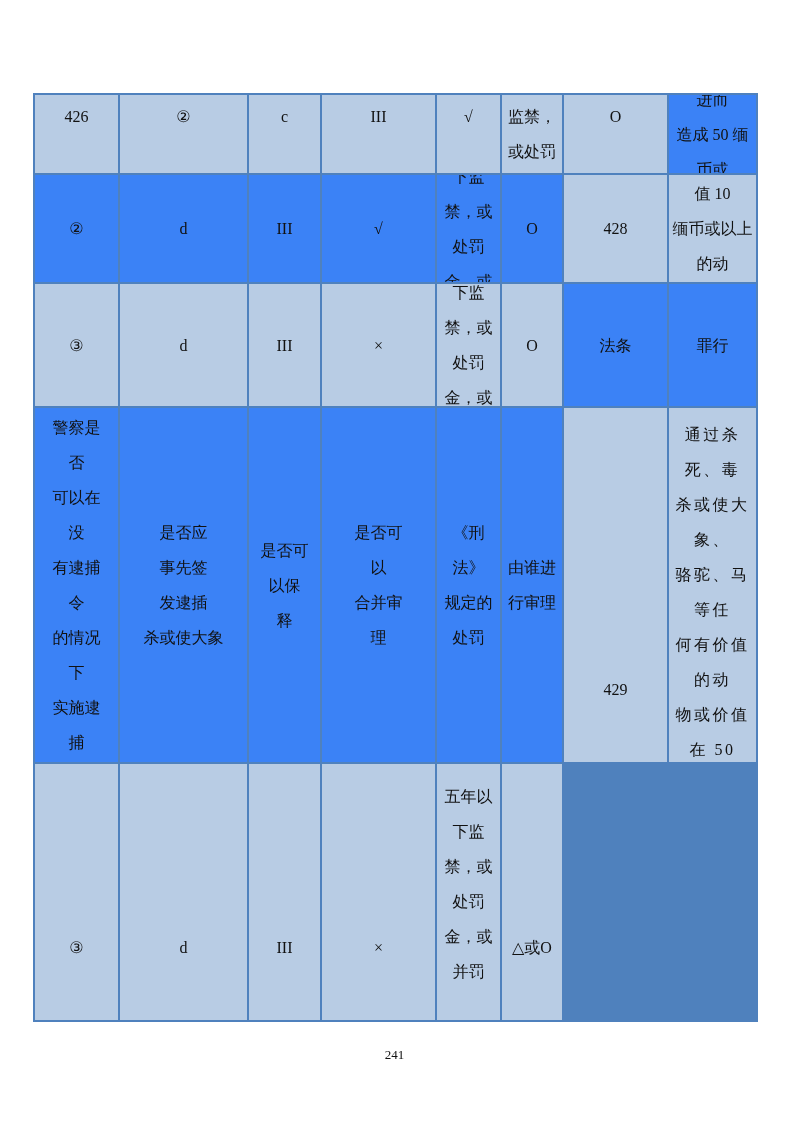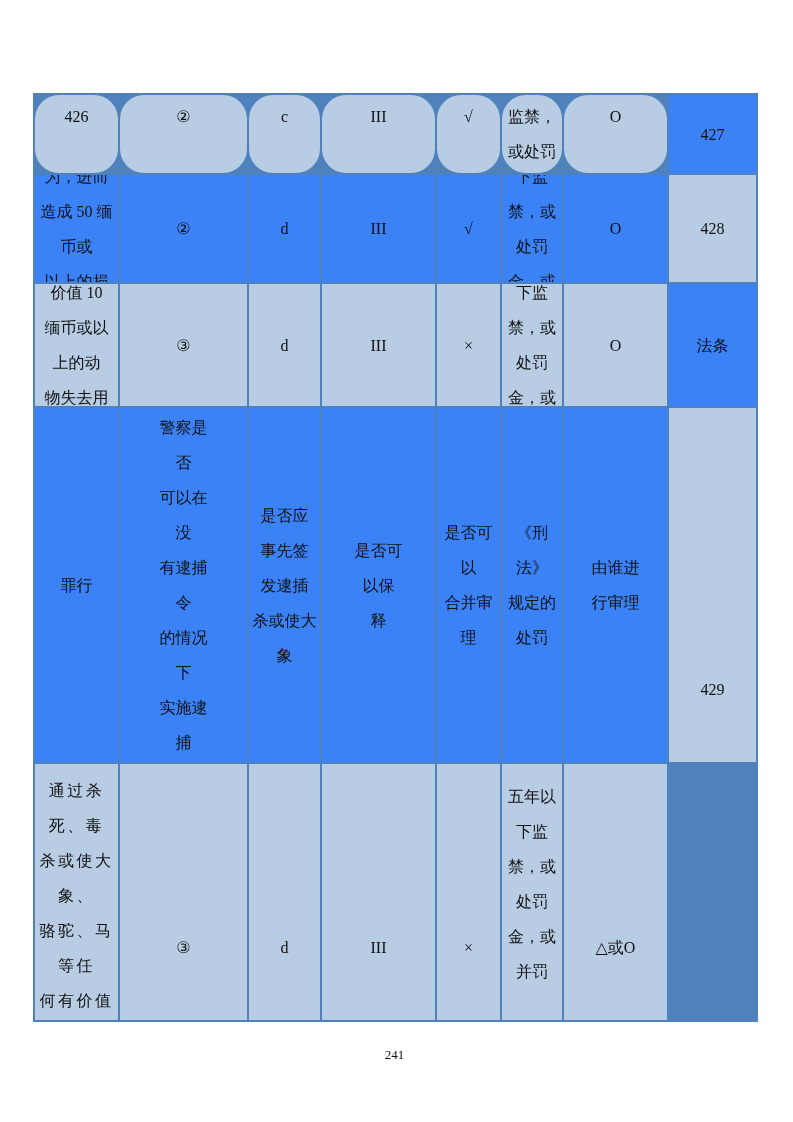--- a/index.html
+++ b/index.html
@@ -38,21 +38,21 @@
     justify-content: center;
     text-align: center;
     white-space: pre-line;
     font-size: 16px;
     line-height: 35px;
     padding: 0 2px;
     overflow: hidden;
   }
   .cell.shaded { background: var(--shade); }
   
-  .r1 { align-items: flex-start; padding-top: 4px; border-radius: 24px; }
+  .r1 { align-items: flex-start; padding-top: 4px; }
   
   .r5 { align-items: flex-end; padding-bottom: 55px; }
   .r5.offense-tall {
     align-items: flex-start;
     padding-top: 9px;
     letter-spacing: 2.5px;
   }
   .r5.punishment-tall { padding-bottom: 31px; }
   .page-number {
     position: absolute;
@@ -73,21 +73,20 @@
 
     <div class="cell shaded r1">426</div>
     <div class="cell shaded r1">②</div>
     <div class="cell shaded r1">c</div>
     <div class="cell shaded r1">III</div>
     <div class="cell shaded r1">√</div>
     <div class="cell shaded r1">监禁，或处罚
 金，或并罚</div>
     <div class="cell shaded r1">O</div>
 
-    <div class="cell">427</div>
     <div class="cell">损害行为，进而
 造成 50 缅币或
 以上的损失</div>
     <div class="cell">②</div>
     <div class="cell">d</div>
     <div class="cell">III</div>
     <div class="cell">√</div>
     <div class="cell">两年以下监
 禁，或处罚
 金，或并罚</div>

